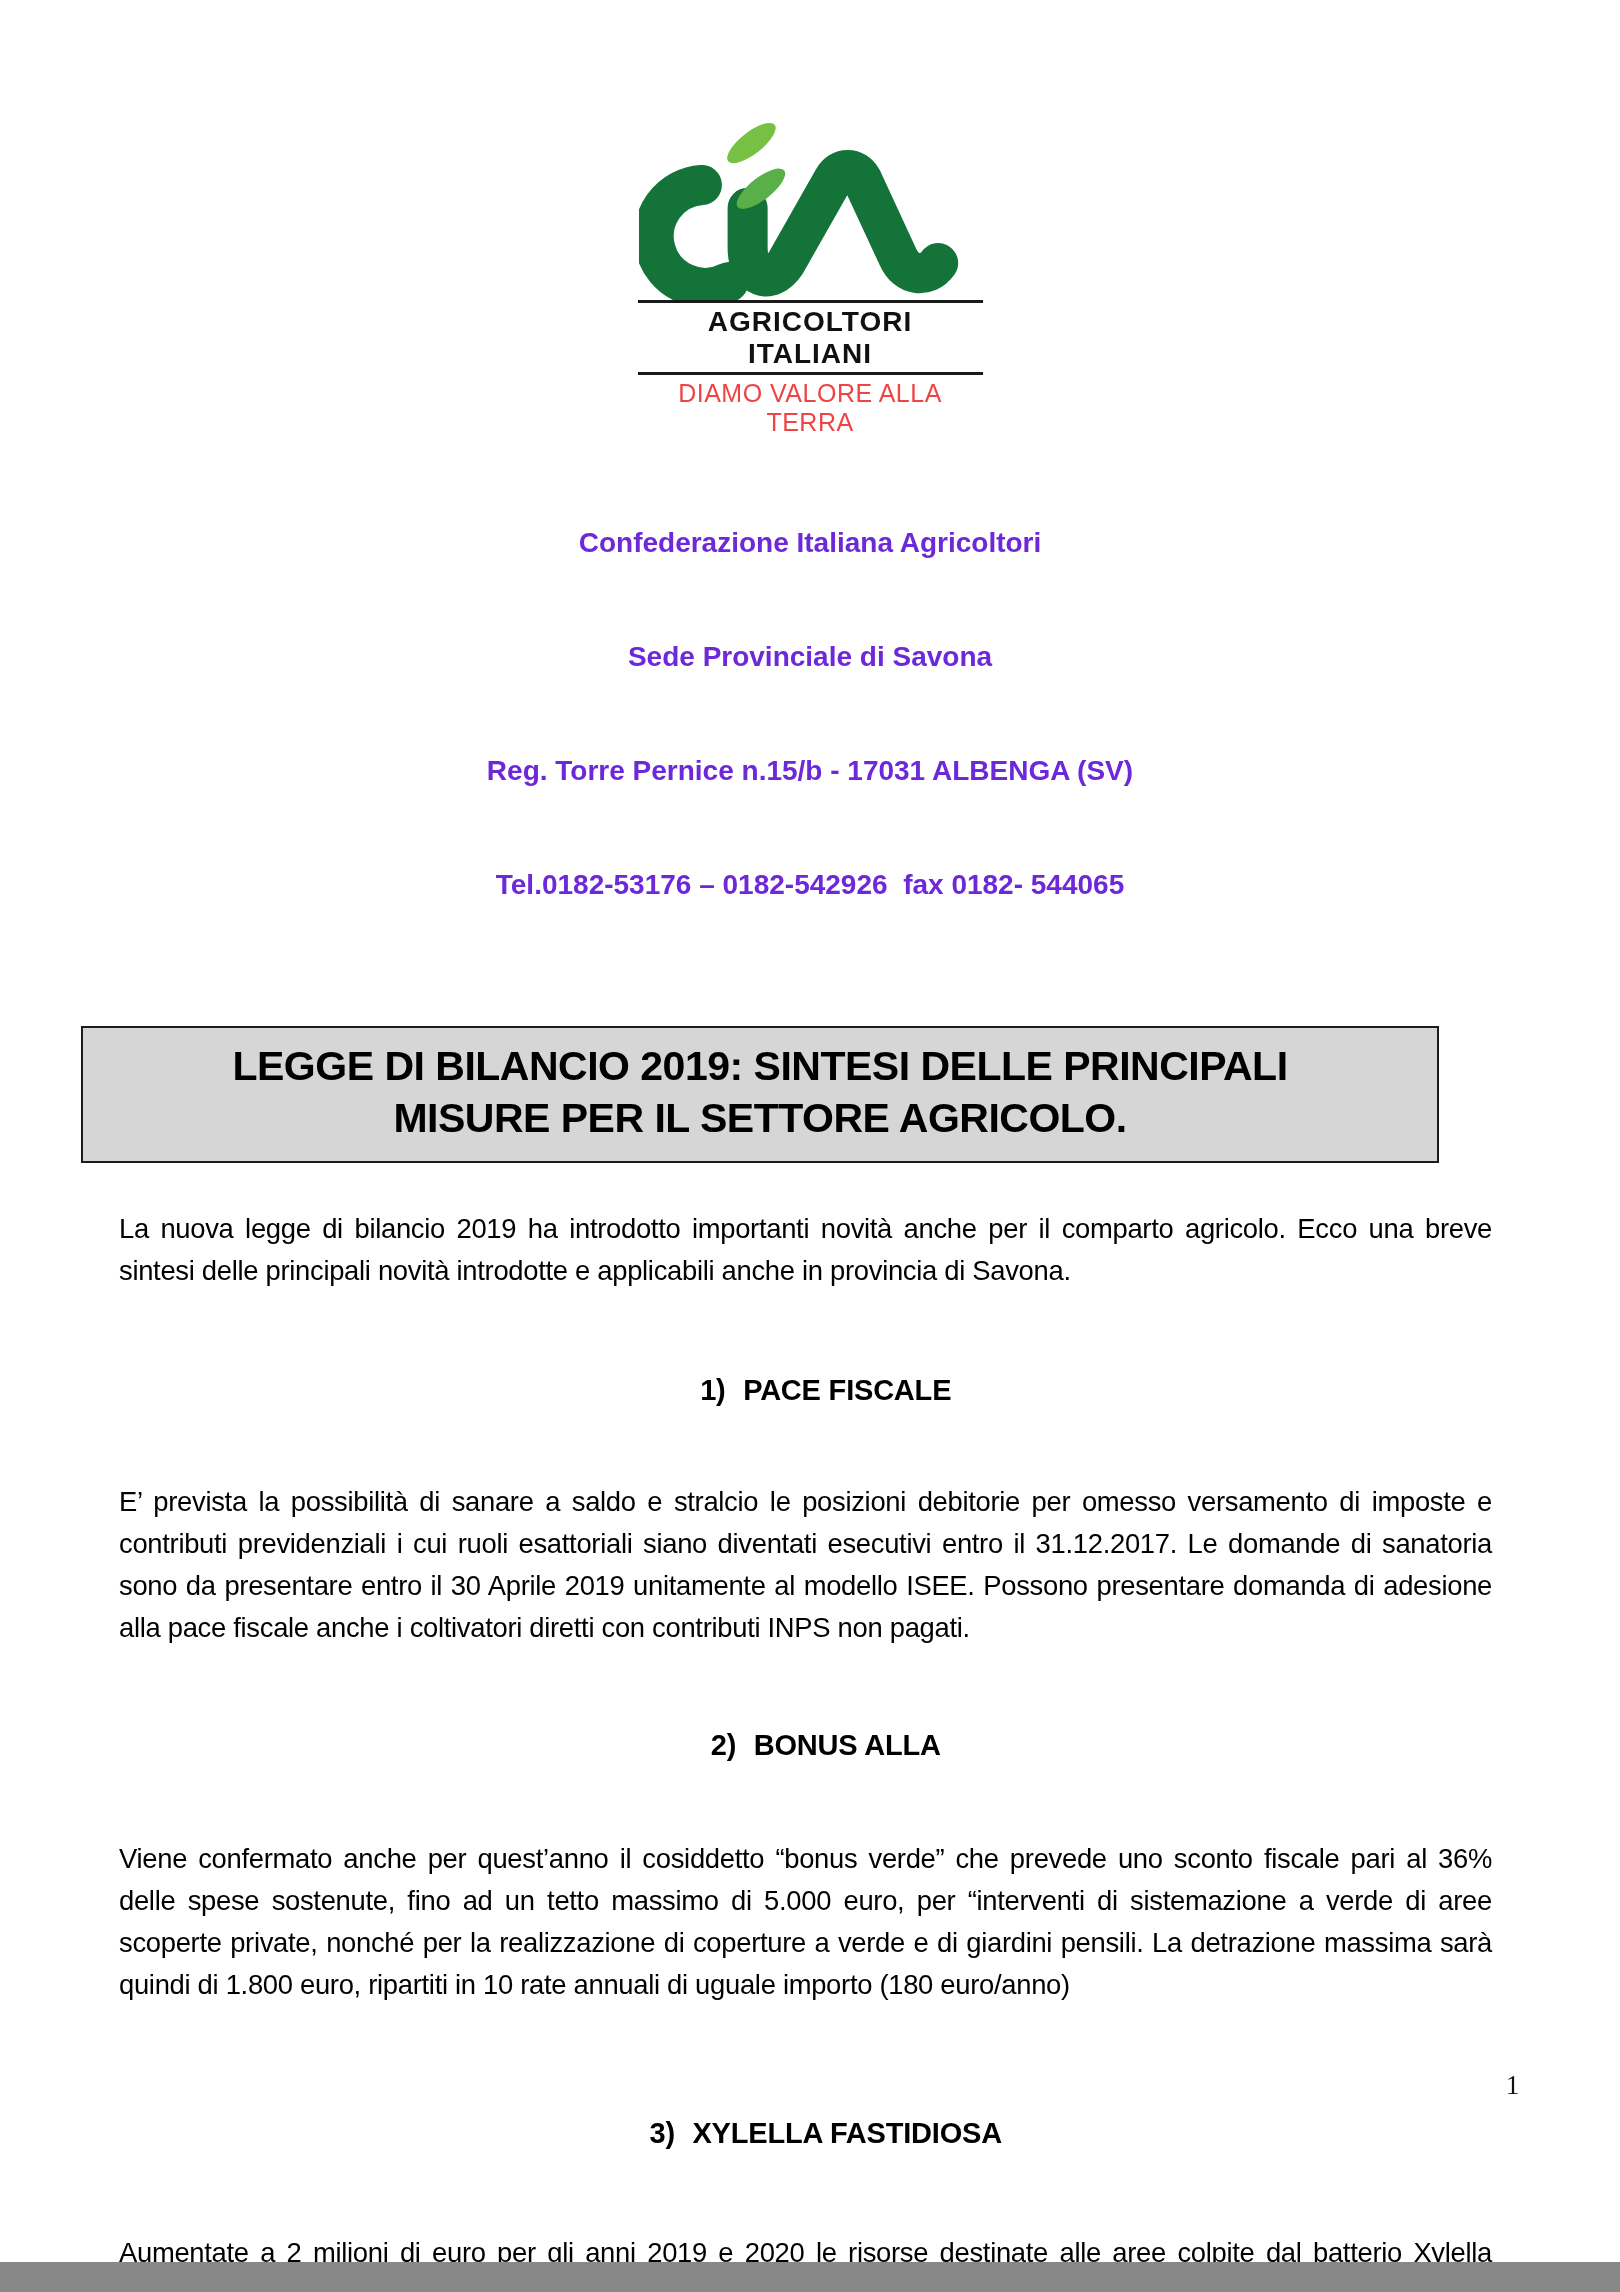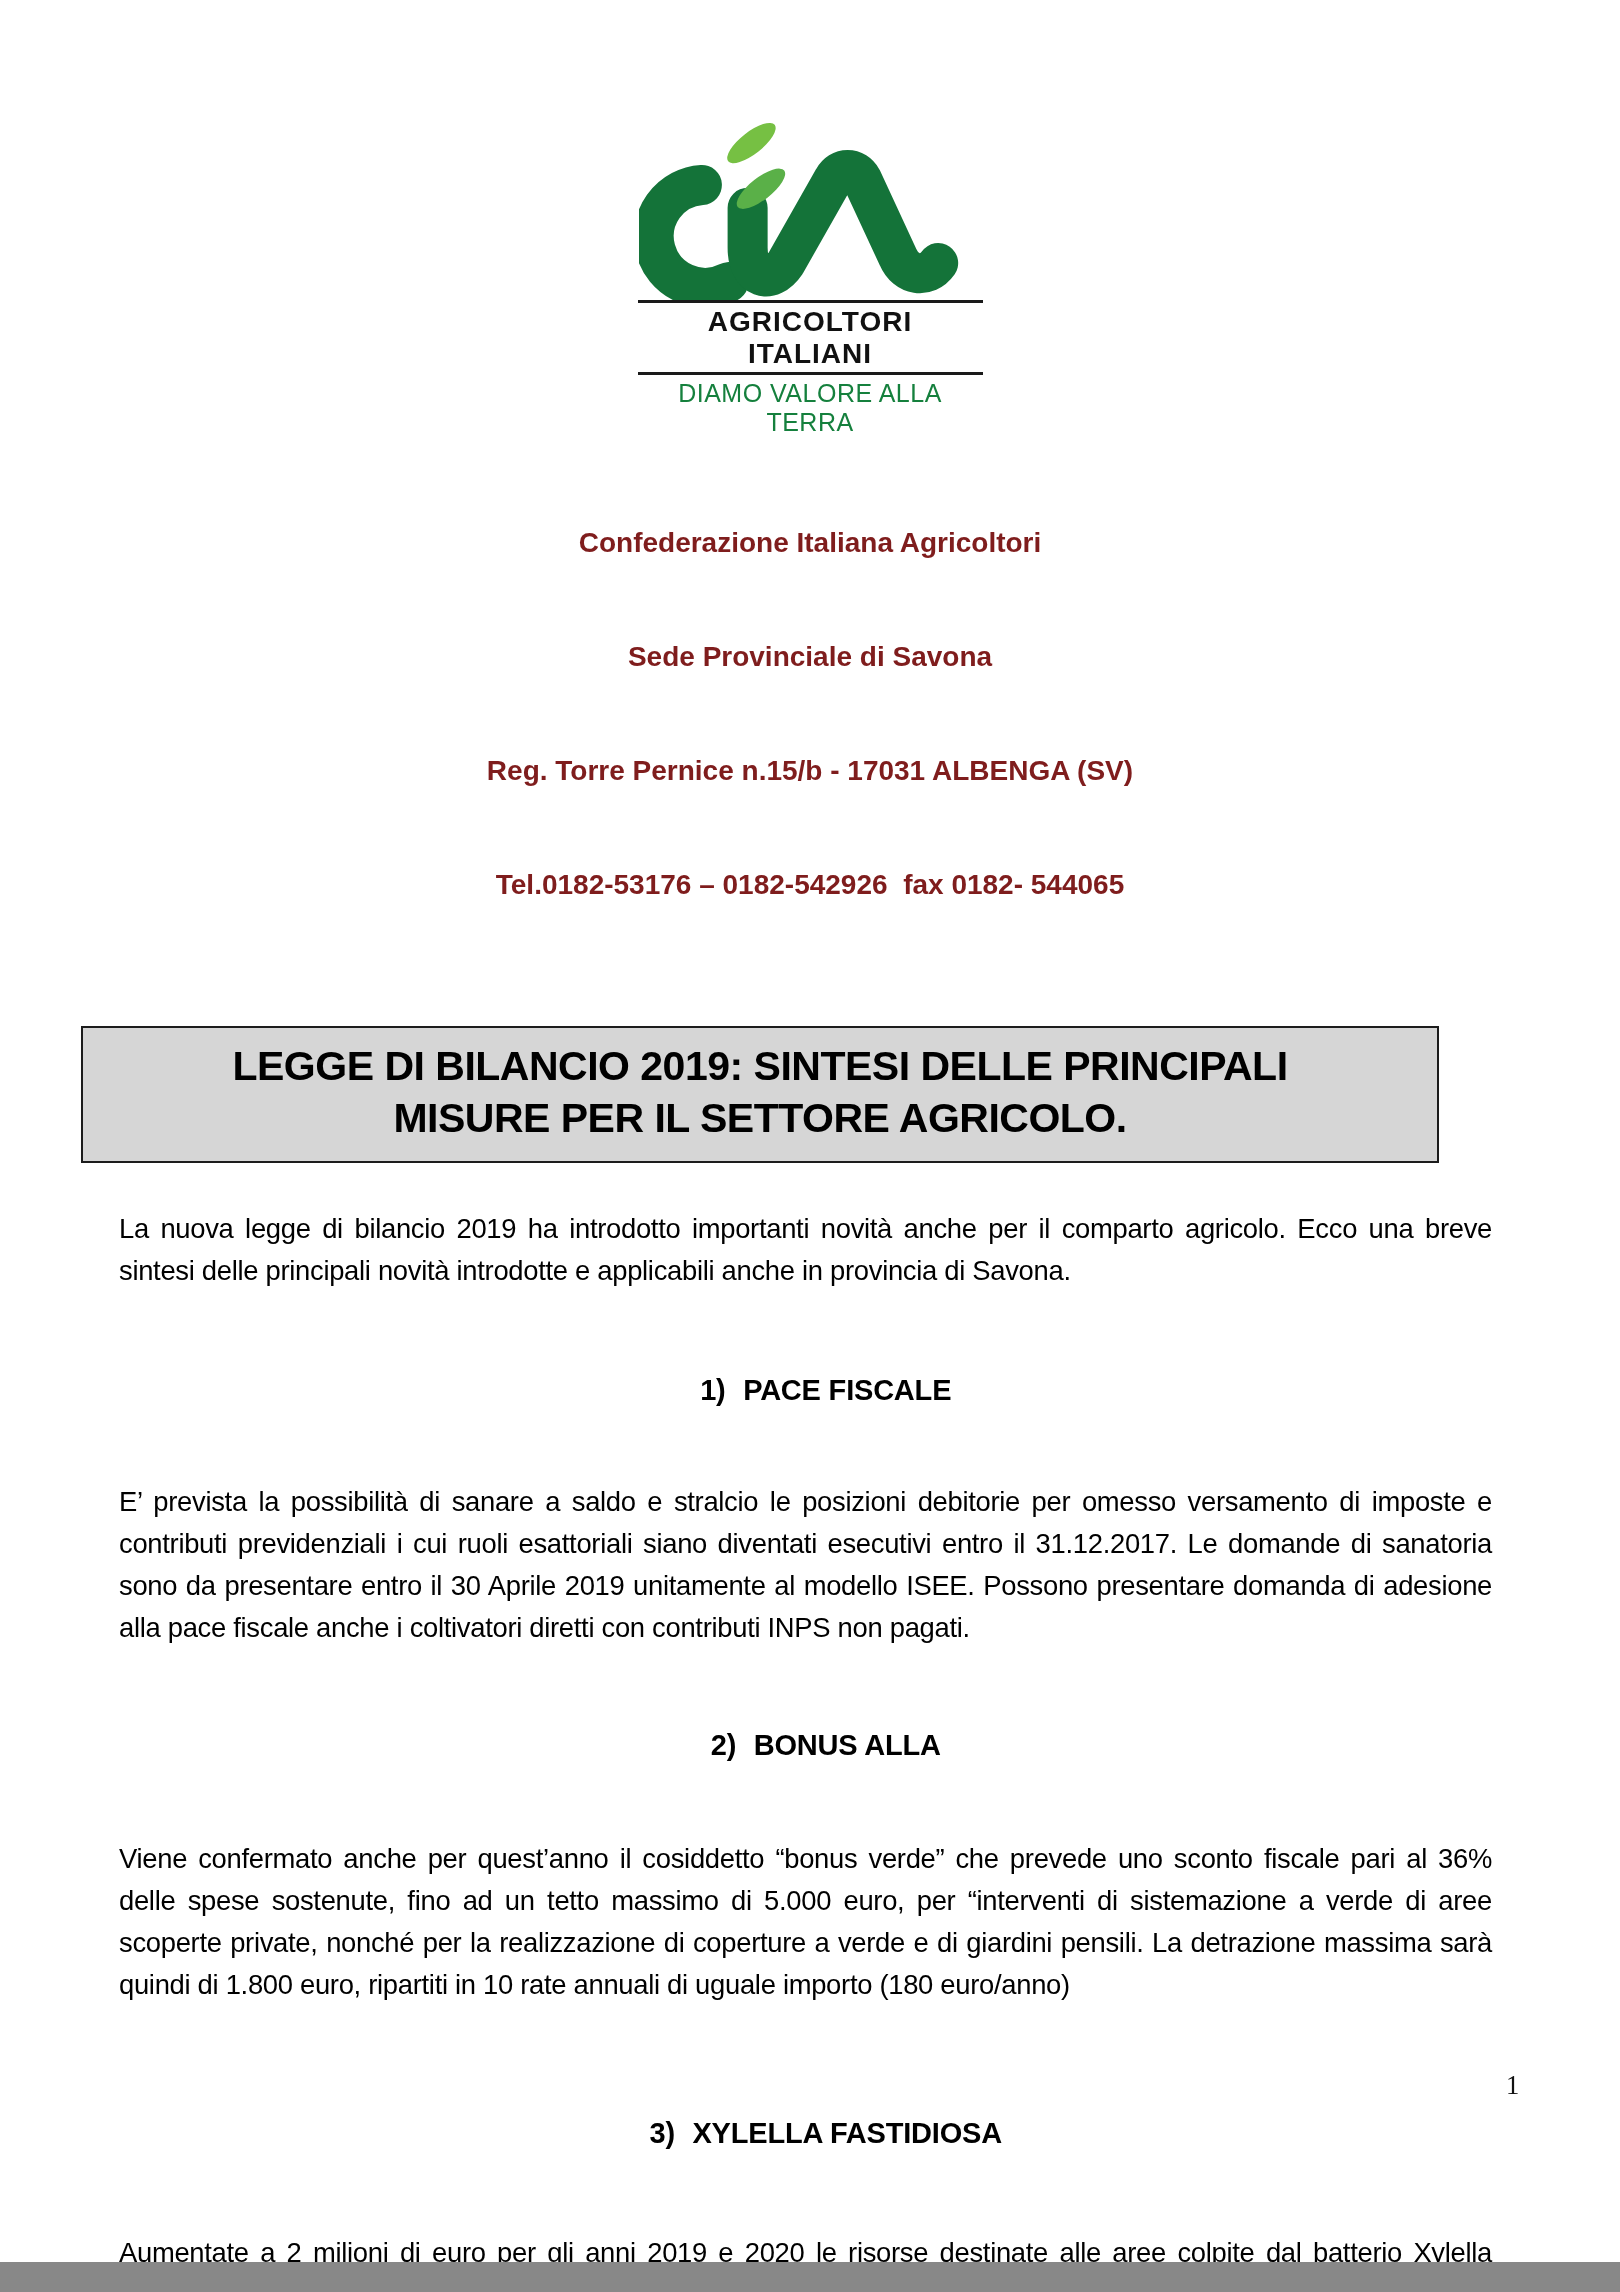--- a/index.html
+++ b/index.html
@@ -16,21 +16,21 @@
   }
   
   .logo-wrap{width:345px;margin:0 auto;text-align:center;}
   .logo-svg{display:block;margin:0 auto;}
   .brand-rule{height:2.9px;background:#1a1a1a;margin:0;}
   .brand-text{
     font-weight:bold;font-size:28px;letter-spacing:1px;
     padding:2.9px 0 2px 0;white-space:pre-wrap;color:#111;
   }
   .brand-tagline{
-    font-size:25px;letter-spacing:0.5px;color:#15803d;
+    font-size:25px;letter-spacing:0.5px;color:#ef4444;
     padding-top:3.9px;white-space:pre-wrap;
   }
   
   .org-block{
     margin-top:11.8px;text-align:center;font-weight:bold;
     font-size:28px;line-height:38px;white-space:pre-wrap;
   }
   
   .title-box{
     margin:46px 181px 0 81px;
@@ -85,21 +85,21 @@
 
       <ellipse cx="118" cy="36" rx="31" ry="11.5" fill="#76c043" transform="rotate(-38 118 36)"></ellipse>
       <ellipse cx="128" cy="84" rx="31" ry="11.5" fill="#5ab048" transform="rotate(-38 128 84)"></ellipse>
     </svg>
     <div class="brand-rule"></div>
     <div class="brand-text">AGRICOLTORI  ITALIANI</div>
     <div class="brand-rule"></div>
     <div class="brand-tagline">DIAMO VALORE ALLA TERRA</div>
   </div>
 
-  <div class="org-block" style="color:#7f1d1d;">
+  <div class="org-block" style="color:#6d28d9;">
     <div>Confederazione Italiana Agricoltori</div>
     <div>Sede Provinciale di Savona</div>
     <div>Reg. Torre Pernice n.15/b - 17031 ALBENGA (SV)</div>
     <div>Tel.0182-53176 – 0182-542926  fax 0182- 544065</div>
   </div>
 
   <div class="title-box">
     <div>LEGGE DI BILANCIO 2019: SINTESI DELLE PRINCIPALI</div>
     <div>MISURE PER IL SETTORE AGRICOLO.</div>
   </div>

